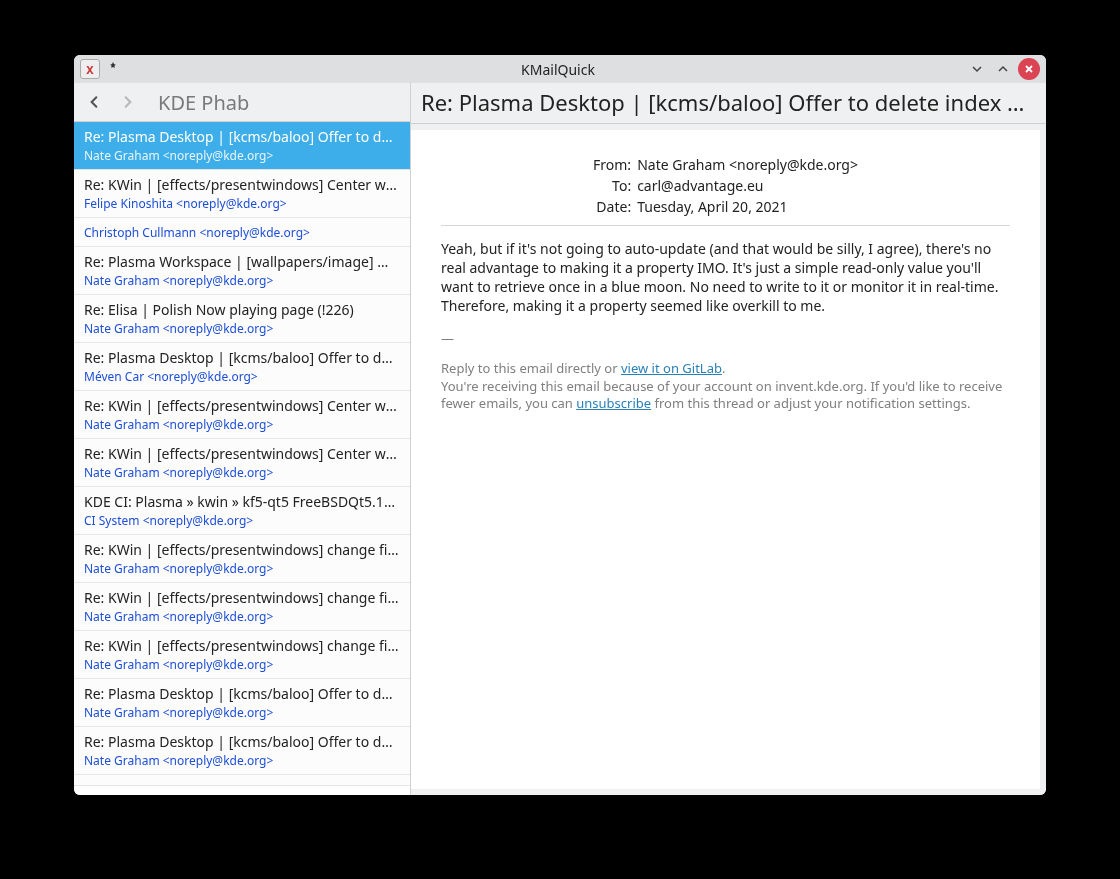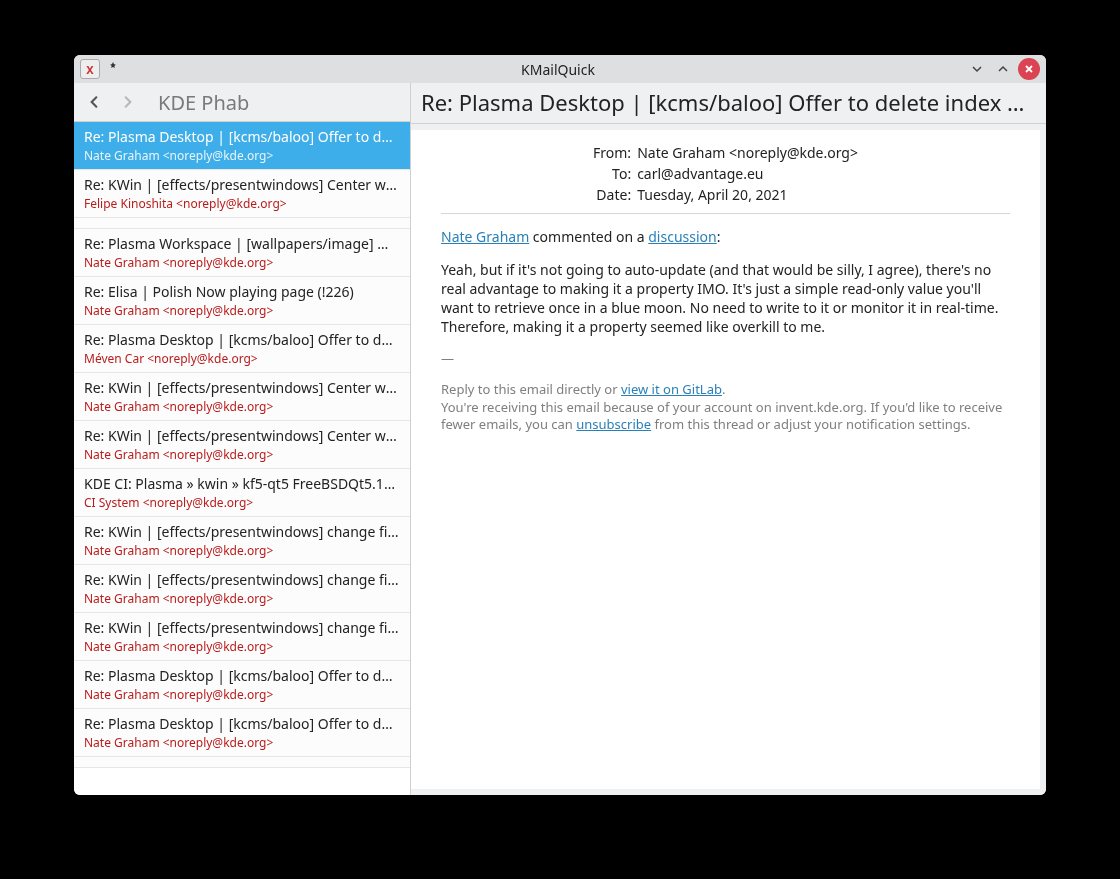--- a/index.html
+++ b/index.html
@@ -96,21 +96,21 @@
     overflow:hidden;
     text-overflow:ellipsis;
     cursor:default;
     background:#fcfcfc;
   }
   .msg-item .subj {
     font-size:14px; color:#232323;
     overflow:hidden; text-overflow:ellipsis;
   }
   .msg-item .from {
-    font-size:12px; color:#b91c1c;
+    font-size:12px; color:#1d4ed8;
     overflow:hidden; text-overflow:ellipsis; margin-top:1px;
   }
   .msg-item.selected {
     background:#3daee9;
   }
   .msg-item.selected .subj { color:#fff; }
   .msg-item.selected .from { color:#e8f4fb; }
 
   
   .list::-webkit-scrollbar { width:10px; }
@@ -121,21 +121,21 @@
   .reader {
     flex:1; display:flex; flex-direction:column; overflow:hidden; background:#eff0f1;
   }
   .reader-header {
     padding: 4px 10px 6px 10px;
     font-size: 22px; font-weight:400; color:#232323;
     white-space:nowrap; overflow:hidden; text-overflow:ellipsis;
     border-bottom:1px solid #d0d0d0;
   }
   .reader-body {
-    flex:1; overflow:auto; padding: 12px 30px; background:#fff; margin:6px 6px 6px 0;
+    flex:1; overflow:auto; padding: 24px 30px; background:#fff; margin:6px 6px 6px 0;
   }
   .header-table {
     margin: 0 auto 8px auto;
     font-size: 14px;
     border-collapse: collapse;
   }
   .header-table td.label { text-align:right; color:#232323; padding:1px 6px 1px 0; }
   .header-table td.val   { text-align:left;  color:#232323; padding:1px 0; }
   .hr-sep { border:none; border-top:1px solid #d6d6d6; margin:8px 0 10px 0; }
   .msg-content { font-size:14px; line-height:1.35; color:#232323; }
@@ -195,20 +195,21 @@
       <div class="list" id="msg-list">
           <div class="msg-item selected">
             <div class="subj">Re: Plasma Desktop | [kcms/baloo] Offer to dele...</div>
             <div class="from">Nate Graham &lt;noreply@kde.org&gt;</div>
           </div>
           <div class="msg-item">
             <div class="subj">Re: KWin | [effects/presentwindows] Center win...</div>
             <div class="from">Felipe Kinoshita &lt;noreply@kde.org&gt;</div>
           </div>
           <div class="msg-item">
+            <div class="from">Christoph Cullmann &lt;noreply@kde.org&gt;</div>
           </div>
           <div class="msg-item">
             <div class="subj">Re: Plasma Workspace | [wallpapers/image] Wal...</div>
             <div class="from">Nate Graham &lt;noreply@kde.org&gt;</div>
           </div>
           <div class="msg-item">
             <div class="subj">Re: Elisa | Polish Now playing page (!226)</div>
             <div class="from">Nate Graham &lt;noreply@kde.org&gt;</div>
           </div>
           <div class="msg-item">
@@ -267,23 +268,20 @@
           </tr>
           <tr>
             <td class="label">Date:</td>
             <td class="val">Tuesday, April 20, 2021</td>
           </tr>
         </tbody>
           </table>
         <hr class="hr-sep">
 
         <div class="msg-content">
-          <p>
-            <a href="#">Nate Graham</a><span> commented on a </span><a href="#">discussion</a><span>:</span>
-          </p>
           <p>Yeah, but if it's not going to auto-update (and that would be silly, I agree), there's no real advantage to making it a property IMO. It's just a simple read-only value you'll want to retrieve once in a blue moon. No need to write to it or monitor it in real-time. Therefore, making it a property seemed like overkill to me.</p>
           <p class="greytext">—</p>
           <p class="greytext">
             <span>Reply to this email directly or </span><a href="#">view it on GitLab</a><span>.</span><br>
             <span>You're receiving this email because of your account on invent.kde.org. If you'd like to receive fewer emails, you can </span><a href="#">unsubscribe</a><span> from this thread or adjust your notification settings.</span>
           </p>
         </div>
 
       </div>
     </div>

